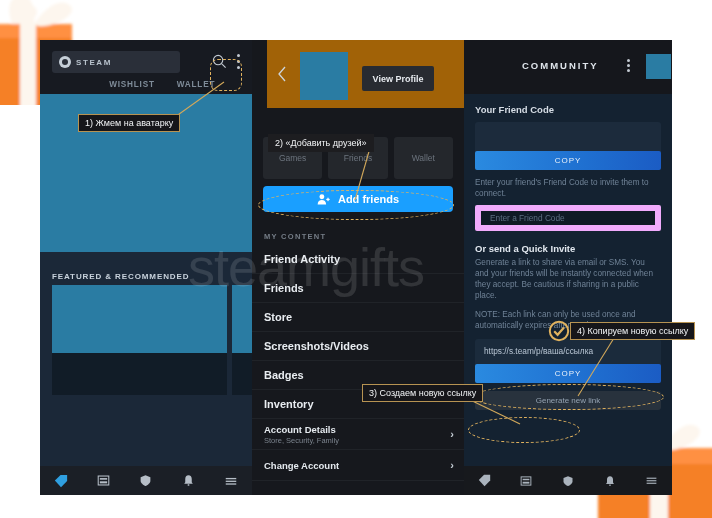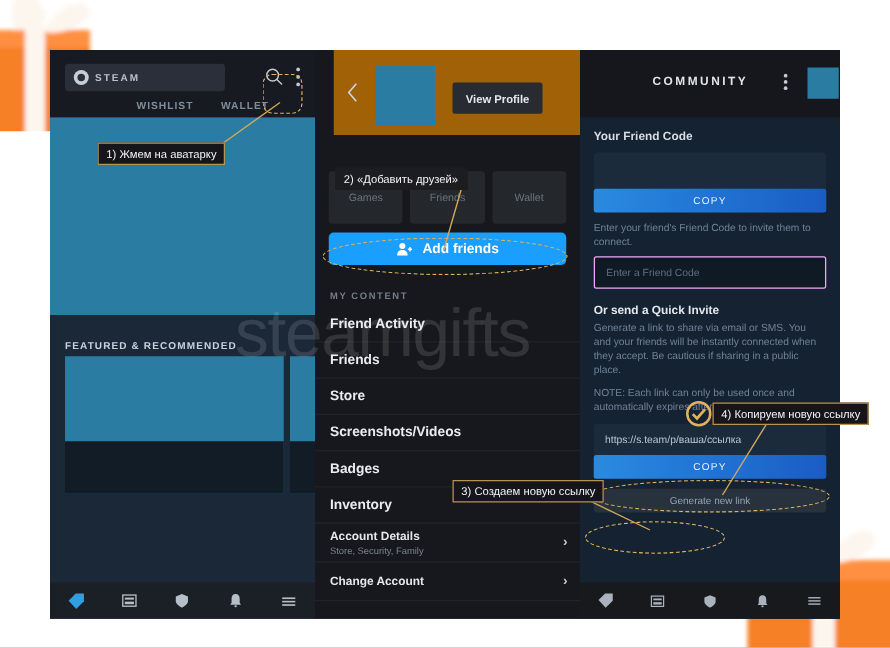--- a/index.html
+++ b/index.html
@@ -116,21 +116,21 @@
   .rp-body { position:absolute; left:0; top:54px; width:208px; bottom:0; background:#142231; }
   .rp-lbl { color:#d6dde5; font-size:9.5px; font-weight:bold; padding:10px 0 0 11px; }
   .code-box { margin:7px 11px 0 11px; height:48px; background:#1c2b3c; border-radius:3px; position:relative; }
   .copy-btn {
     position:absolute; left:0; bottom:0; width:100%; height:19px; border-radius:2px;
     background:linear-gradient(90deg,#2a8ae0 0%,#1f6fd0 60%,#1b5cc4 100%);
     color:#e9f1fa; font-size:8px; letter-spacing:1px; display:flex; align-items:center; justify-content:center;
   }
   .rp-help { color:#6f8296; font-size:8.2px; line-height:11px; padding:7px 12px 0 11px; }
   .fc-input {
-    margin:6px 11px 0 11px; height:26px; background:#0f1a25; border:1px solid #f0abfc;
+    margin:6px 11px 0 11px; height:26px; background:#0f1a25; border:6px solid #f0abfc;
     border-radius:2px; display:flex; align-items:center; padding-left:9px;
     color:#5d6f82; font-size:8.3px;
   }
   .rp-sub { color:#e2e8ef; font-size:9.5px; font-weight:bold; padding:12px 0 0 11px; }
   .rp-para { color:#6f8296; font-size:8.2px; line-height:11px; padding:3px 13px 0 11px; }
   .rp-note { color:#6f8296; font-size:8.2px; line-height:11px; padding:8px 13px 0 11px; }
   .link-box {
     margin:8px 11px 0 11px; height:44px; background:#1b2b3c; border-radius:3px; position:relative;
   }
   .link-url { position:absolute; left:9px; top:7px; color:#b9c6d4; font-size:8.3px; }

